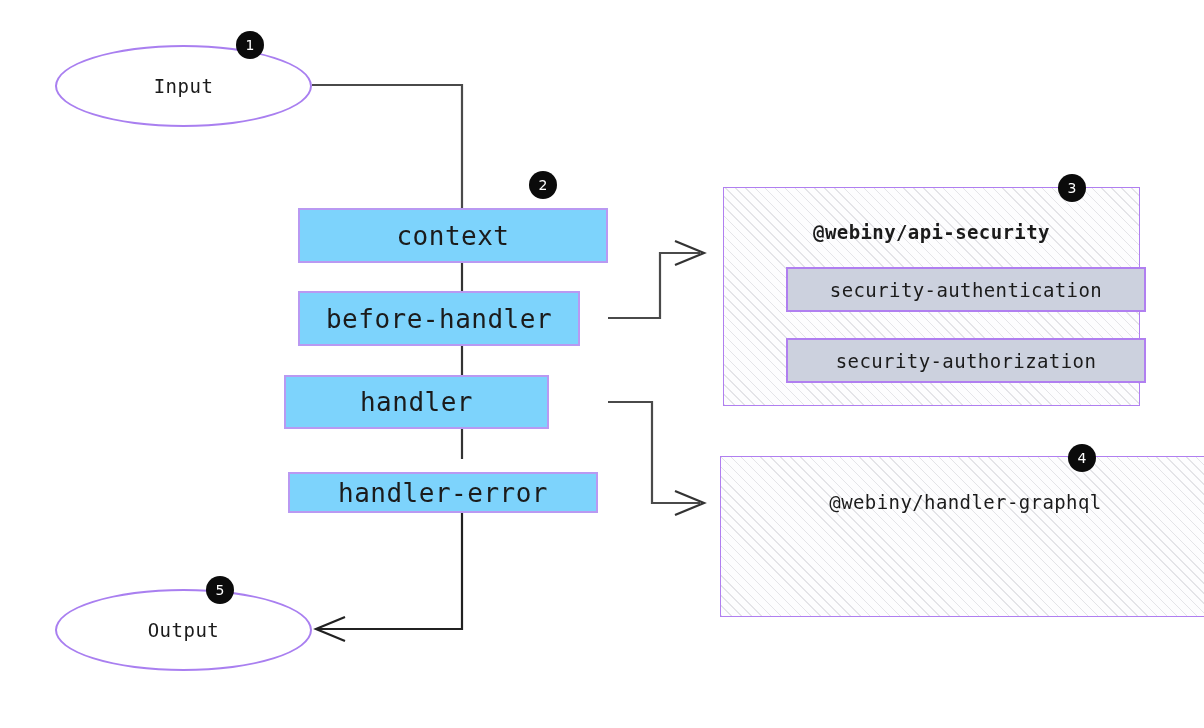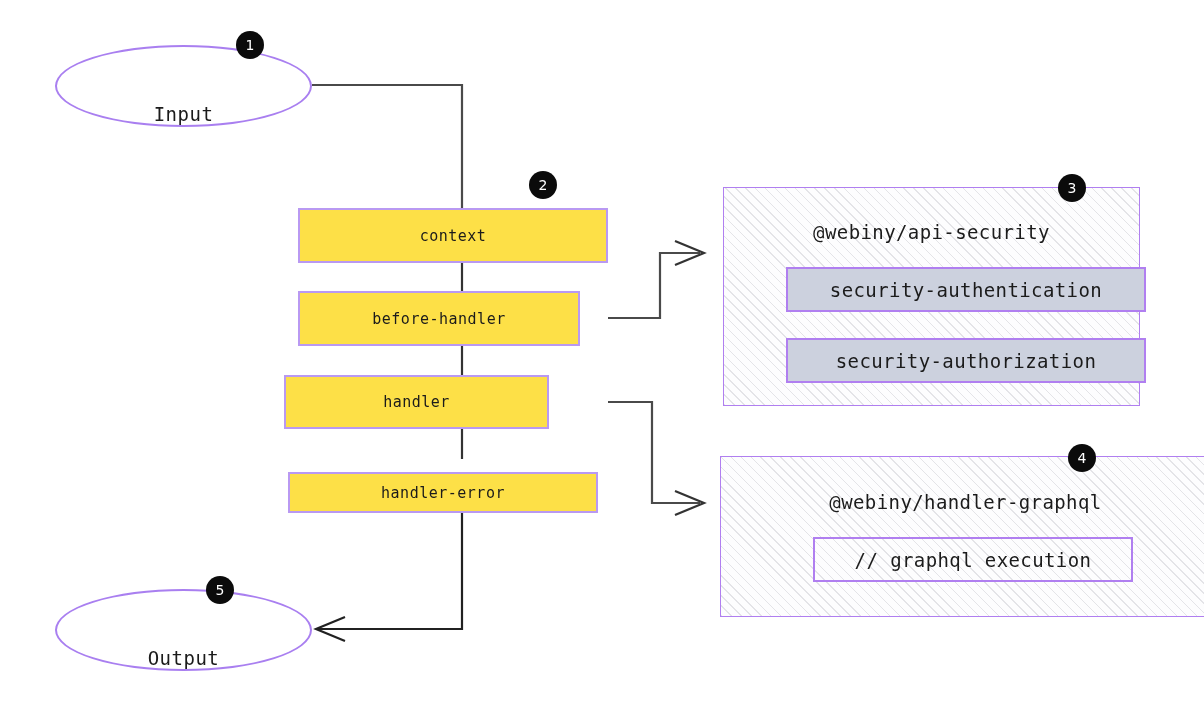--- a/index.html
+++ b/index.html
@@ -35,27 +35,26 @@
     justify-content: center;
     color: #1b1b1b;
   }
   
   .ellipse {
     border: 2px solid #a97ff0;
     border-radius: 50%;
     background: transparent;
     font-size: 19px;
     letter-spacing: 0.5px;
-    align-items: flex-end;
   }
   
   .stage-box {
     border: 2px solid #b999f2;
-    background: #fde047;
-    font-size: 15px;
+    background: #7dd3fc;
+    font-size: 26px;
     letter-spacing: 0.5px;
   }
   
   .panel {
     position: absolute;
     box-sizing: border-box;
     border: 1.5px solid #b07ff0;
     background-color: #fdfdfe;
     background-image: repeating-linear-gradient(
       45deg,
@@ -146,34 +145,31 @@
 
   <div class="node stage-box" style="left:284px; top:375px; width:265px; height:54px;text-align:center;">
     <span>handler</span>
   </div>
 
   <div class="node stage-box" style="left:288px; top:459px; width:310px; height:41px;margin-top:13px;">
     <span>handler-error</span>
   </div>
 
   <div class="panel" style="left:723px; top:187px; width:417px; height:219px;">
-    <div class="panel-title" style="top:33px;">@webiny/api-security</div>
+    <div class="panel-title" style="top:33px;font-weight:bold;">@webiny/api-security</div>
     <div class="inner-box filled" style="left:28px; top:79px; width:360px; height:45px;">
       <span>security-authentication</span>
     </div>
     <div class="inner-box filled" style="left:28px; top:150px; width:360px; height:45px;">
       <span>security-authorization</span>
     </div>
   </div>
 
   <div class="panel" style="left:720px; top:456px; width:491px; height:161px;">
     <div class="panel-title" style="top:34px;">@webiny/handler-graphql</div>
-    <div class="inner-box hollow" style="left:58px; top:80px; width:320px; height:45px;">
-      <span>// graphql execution</span>
-    </div>
   </div>
 
   <div class="badge" style="left:236px; top:31px;">
     <span>1</span>
   </div>
   <div class="badge" style="left:529px; top:171px;">
     <span>2</span>
   </div>
   <div class="badge" style="left:1058px; top:174px;">
     <span>3</span>

